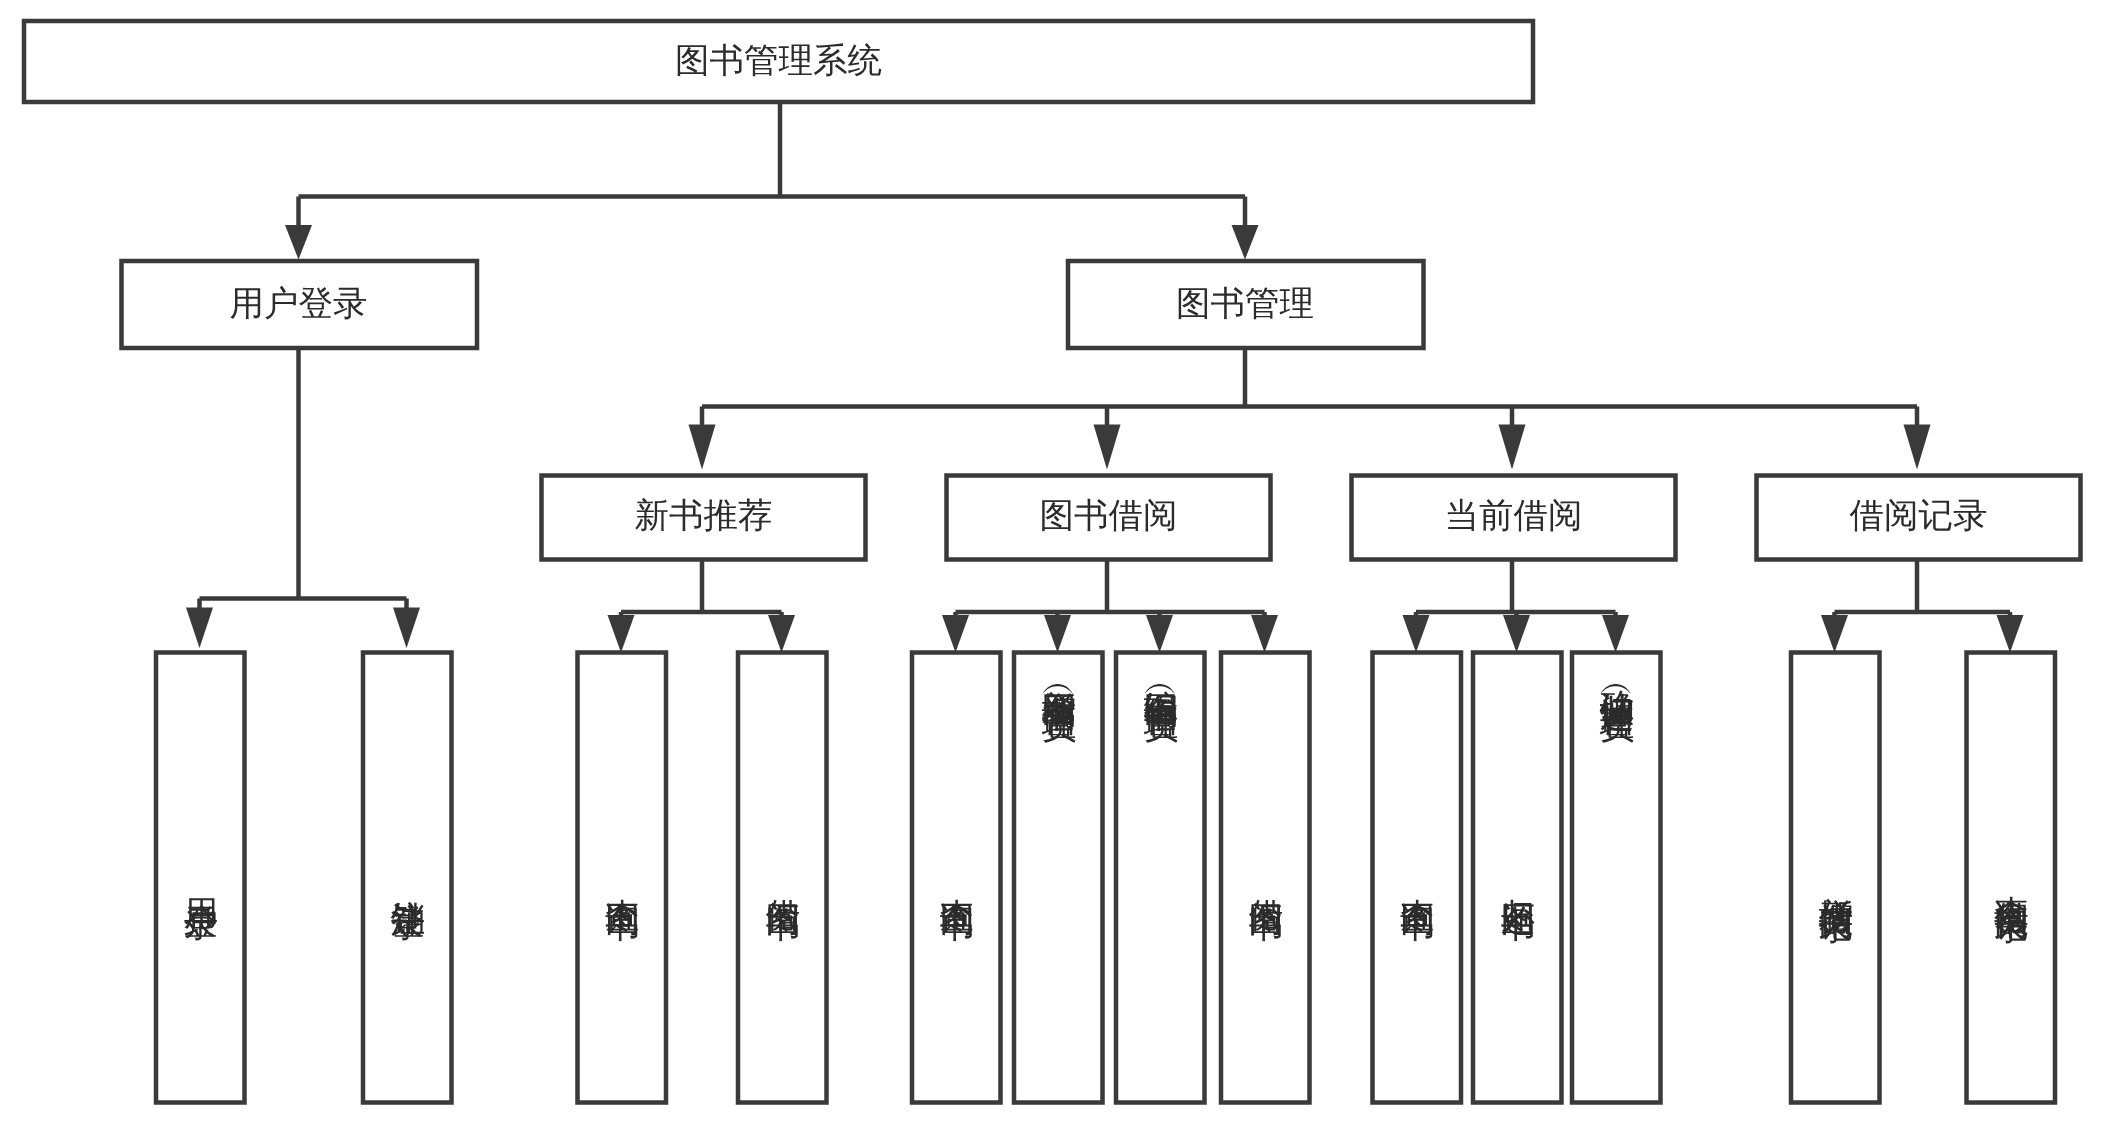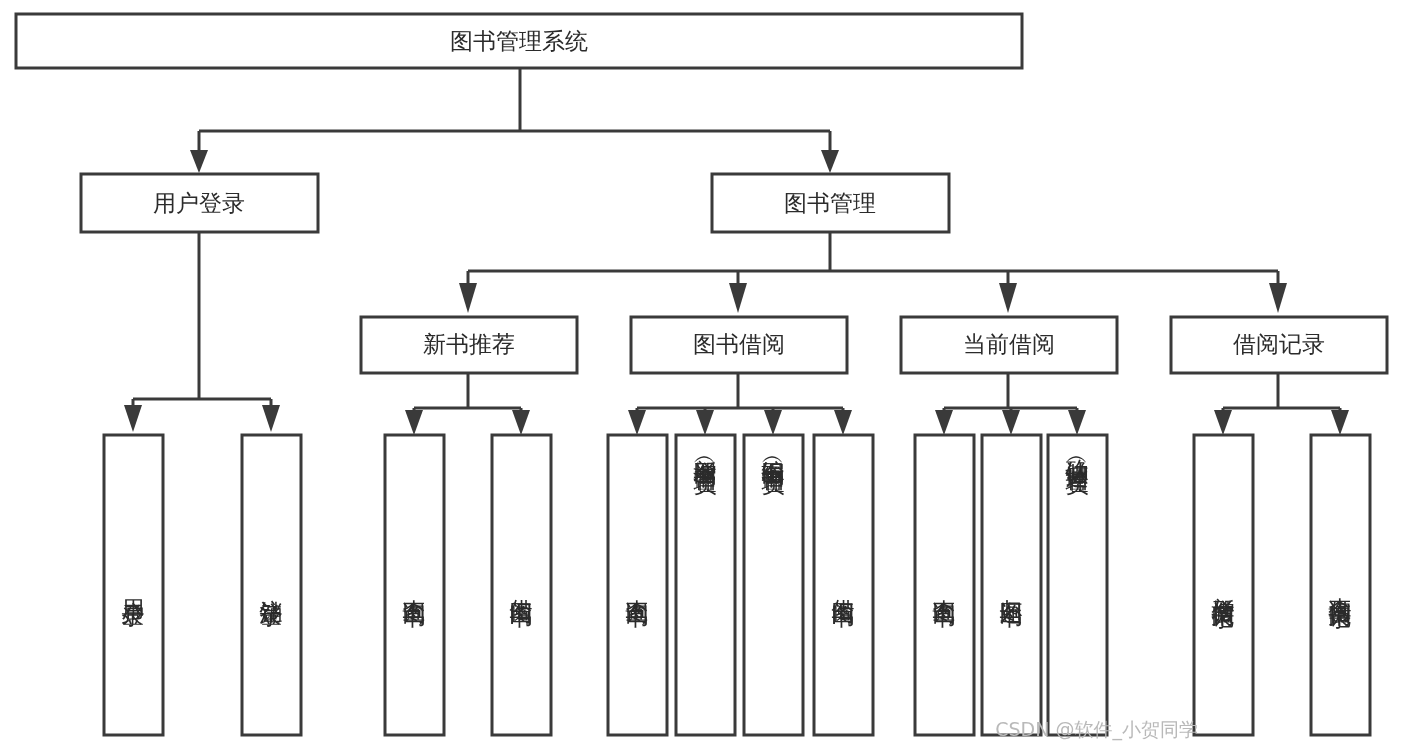--- a/index.html
+++ b/index.html
@@ -212,14 +212,13 @@
   <div class="leaf-label-v" style="left:744px; top:435px; width:59px; height:300px; justify-content:flex-start; padding-top:6px; box-sizing:border-box;">编辑图书（管理员）</div>
   <div class="leaf-label-v" style="left:814px; top:435px; width:59px; height:300px;">借阅图书</div>
 
   <div class="leaf-label-v" style="left:915px; top:435px; width:59px; height:300px;">查询图书</div>
   <div class="leaf-label-v" style="left:982px; top:435px; width:59px; height:300px;">归还图书</div>
   <div class="leaf-label-v" style="left:1048px; top:435px; width:59px; height:300px; justify-content:flex-start; padding-top:6px; box-sizing:border-box;">确认归还（管理员）</div>
 
   <div class="leaf-label-v" style="left:1194px; top:435px; width:59px; height:300px;">新增借阅记录</div>
   <div class="leaf-label-v" style="left:1311px; top:435px; width:59px; height:300px;">查询借阅记录</div>
 
-  <div class="watermark">CSDN @软件_小贺同学</div>
 </div>
 
 </body></html>

